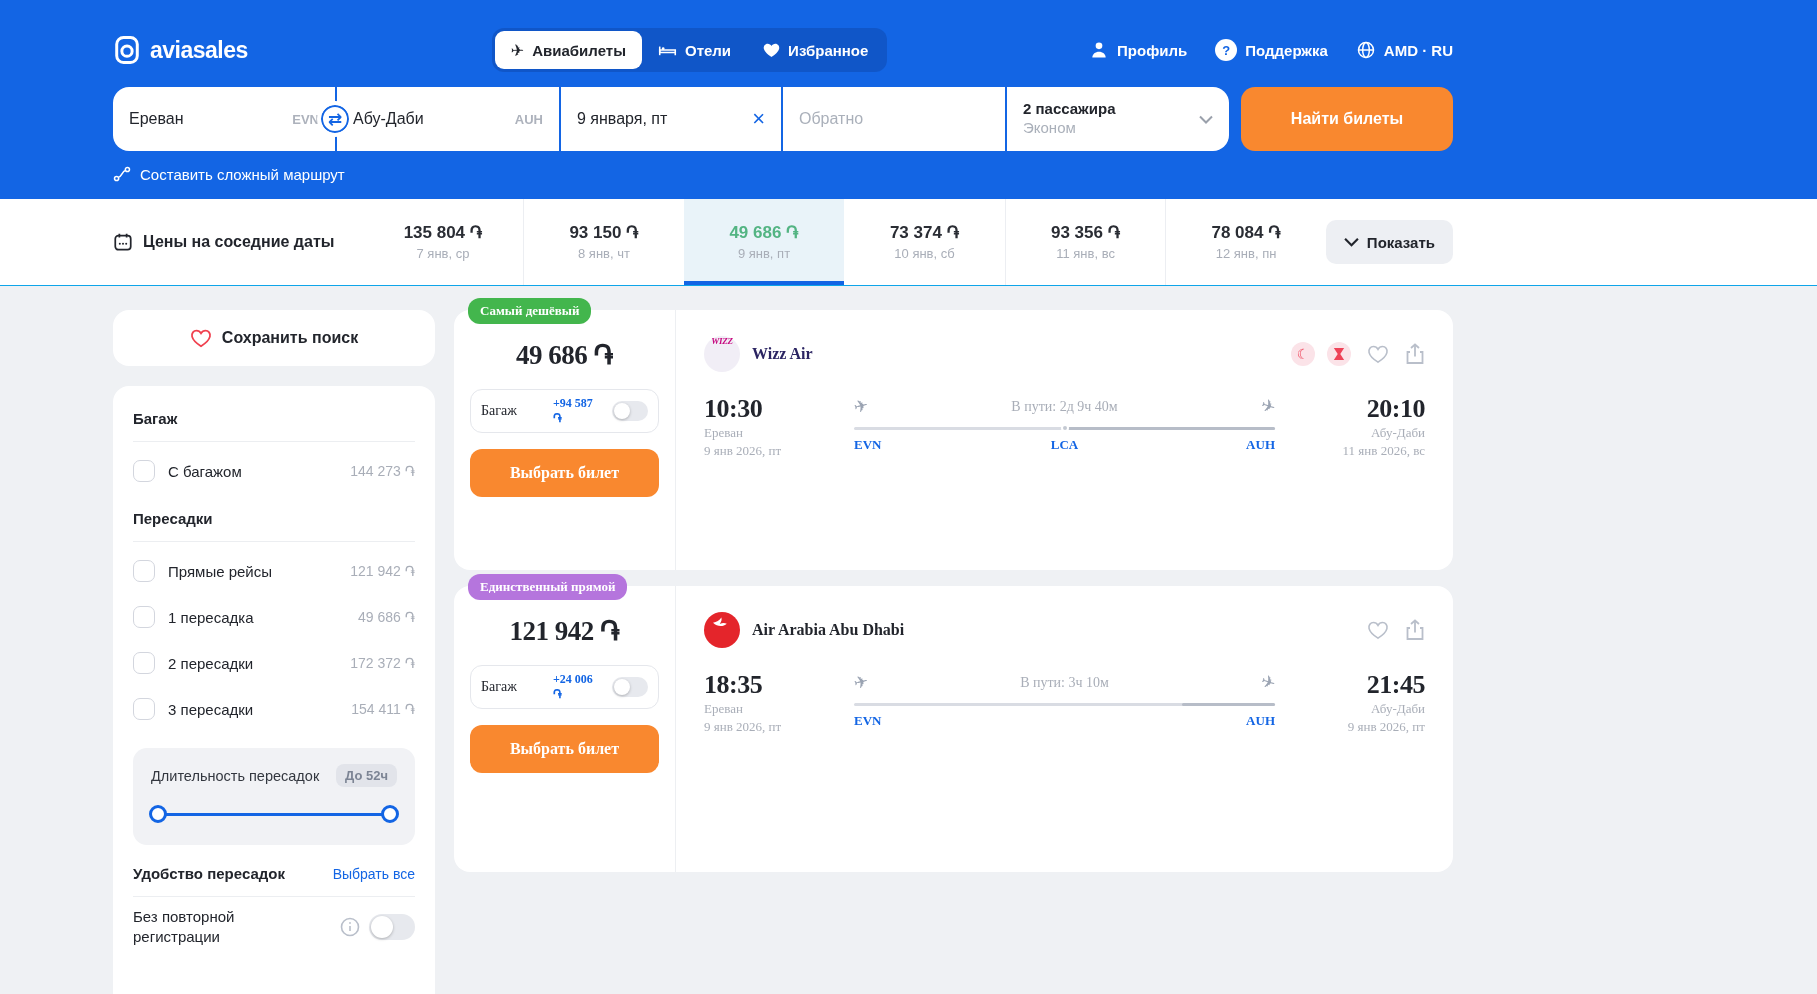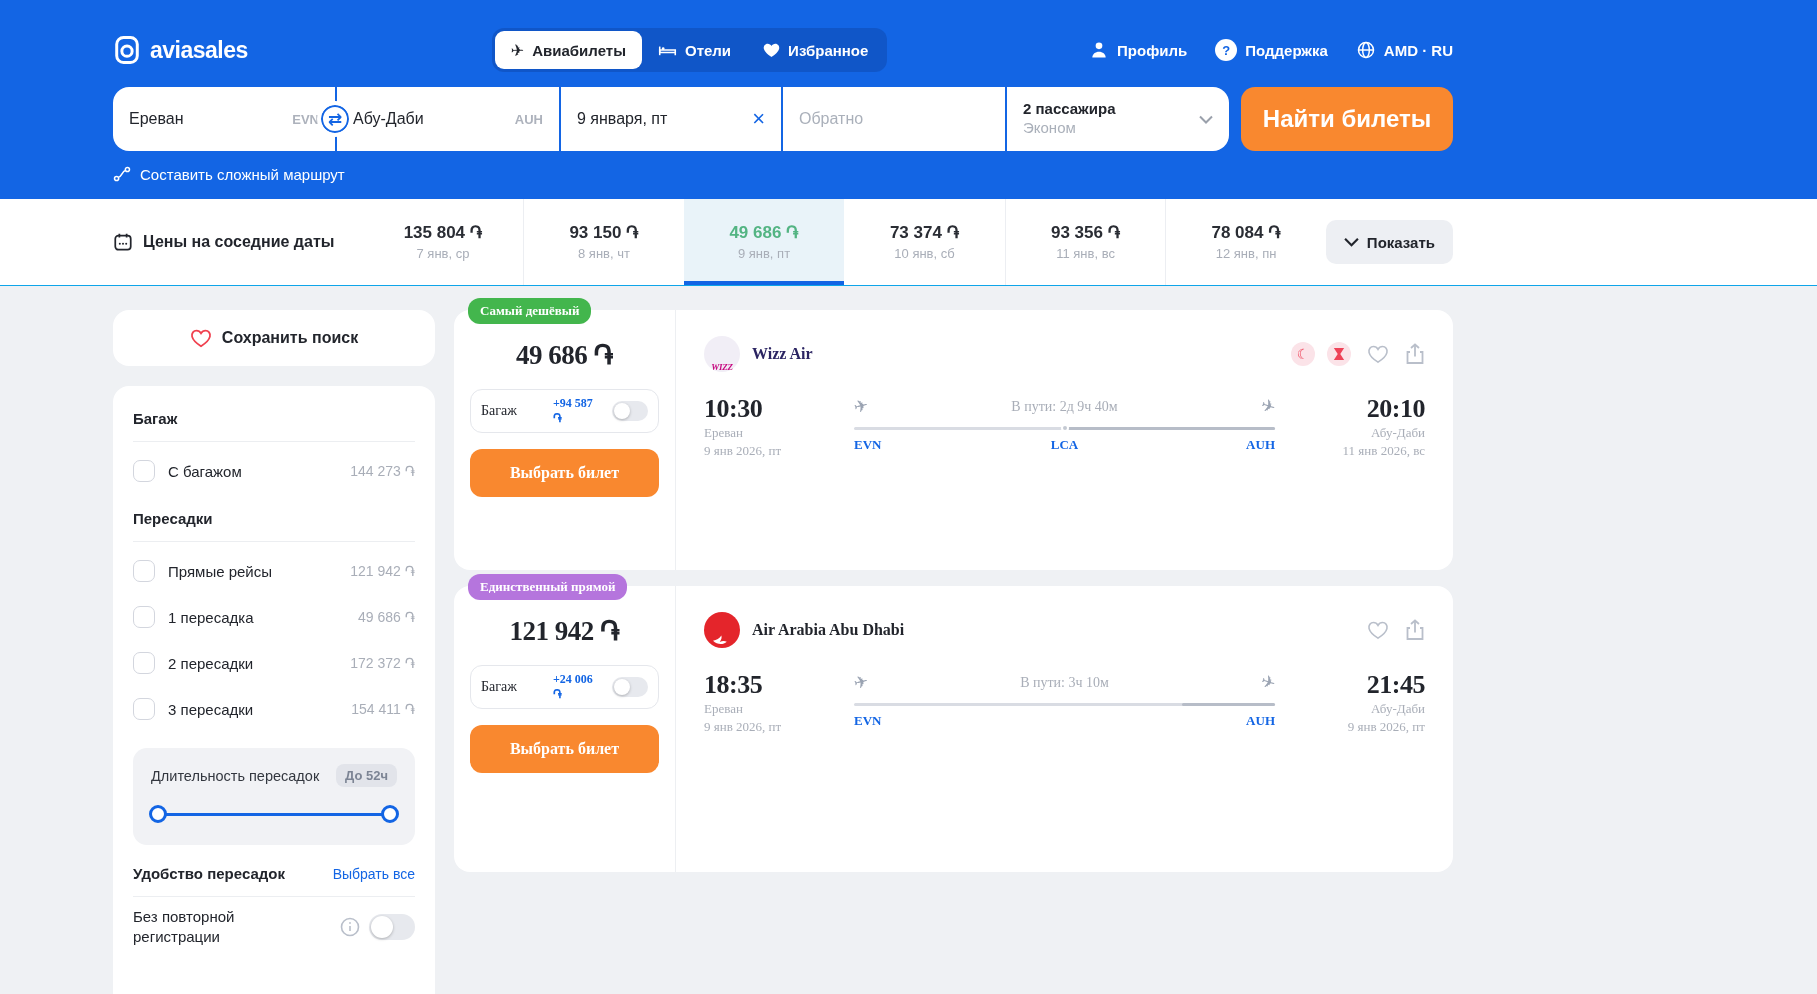--- a/index.html
+++ b/index.html
@@ -39,21 +39,21 @@
   .f-ph { font-size:16px; color:#aab0ba; }
   .clear-x { margin-left:auto; color:#1365e4; font-size:22px; line-height:1; cursor:pointer; font-weight:500; }
   .pass-lines { display:flex; flex-direction:column; line-height:1.25; }
   .pass-main { font-size:15px; font-weight:600; }
   .pass-sub { font-size:15px; color:#aab0ba; }
   .caret { margin-left:auto; }
   .swap { position:absolute; left:204px; top:14px; width:36px; height:36px; background:#fff; border-radius:50%;
           display:flex; align-items:center; justify-content:center; color:#1365e4; font-size:17px; font-weight:700;
           box-shadow:0 0 0 2px #1365e4 inset; cursor:pointer; z-index:2; border:4px solid #fff; }
   .find-btn { width:212px; height:64px; background:#f9882f; border:none; border-radius:14px; color:#fff;
-              font-size:24px; font-weight:700; cursor:pointer; font-family:inherit; }
+              font-size:16px; font-weight:700; cursor:pointer; font-family:inherit; }
   .complex { display:flex; align-items:center; gap:9px; color:#fff; font-size:15px; font-weight:500; margin-top:14px; cursor:pointer; width:fit-content; }
 
   
   .calstrip { background:#fff; border-bottom:1px solid #0ea5e9; }
   .calinner { display:flex; align-items:center; height:86px; }
   .caltitle { display:flex; align-items:center; gap:10px; font-size:16px; font-weight:700; width:252px; }
   .day { width:162px; height:86px; display:flex; flex-direction:column; align-items:center; justify-content:center;
          gap:3px; position:relative; cursor:pointer; border-left:1px solid #eceef2; }
   .day-price { font-size:17px; font-weight:700; color:#2a2d34; }
   .day-date { font-size:13px; color:#a9aeb8; }
@@ -106,21 +106,21 @@
   .t-left { width:222px; flex:none; border-right:1px solid #edeff2; padding:30px 16px 18px; display:flex; flex-direction:column; align-items:center; }
   .t-price { font-size:27px; font-weight:800; letter-spacing:-0.5px; }
   .bag-pill { margin-top:18px; width:100%; border:1px solid #e5e7ec; border-radius:12px; height:44px;
               display:flex; align-items:center; justify-content:center; gap:8px; padding:0 10px; }
   .bag-label { font-size:14px; color:#22252c; }
   .bag-price { font-size:12px; font-weight:600; color:#1365e4;margin-left:28px; }
   .select-btn { margin-top:16px; width:100%; height:48px; background:#f9882f; border:none; border-radius:12px;
                 color:#fff; font-size:16px; font-weight:700; cursor:pointer; font-family:inherit; }
   .t-right { flex:1; padding:26px 28px 22px; }
   .airrow { display:flex; align-items:center; gap:12px; }
-  .airlogo { width:36px; height:36px; border-radius:50%; display:flex; align-items:flex-end; justify-content:center; flex:none; }
+  .airlogo { width:36px; height:36px; border-radius:50%; display:flex; align-items:flex-start; justify-content:center; flex:none; }
   .airlogo.wizz { background:#f1eef6; }
   .wizz-txt { font-size:9px; font-weight:800; font-style:italic; color:#c6087f; letter-spacing:-0.3px; }
   .airlogo.arabia { background:#e4252b; }
   .airname { font-size:16px; font-weight:700; }
   .airname.wizz-name { color:#2b2462; }
   .air-icons { margin-left:auto; display:flex; align-items:center; gap:12px; }
   .warn { width:24px; height:24px; border-radius:50%; background:#fbe3e8; color:#ee4358; display:flex; align-items:center; justify-content:center; font-size:14px; }
   .iconbtn { cursor:pointer; display:flex; margin-left:4px; }
   .routes { display:flex; margin-top:22px; }
   .endp { width:128px; flex:none; }

